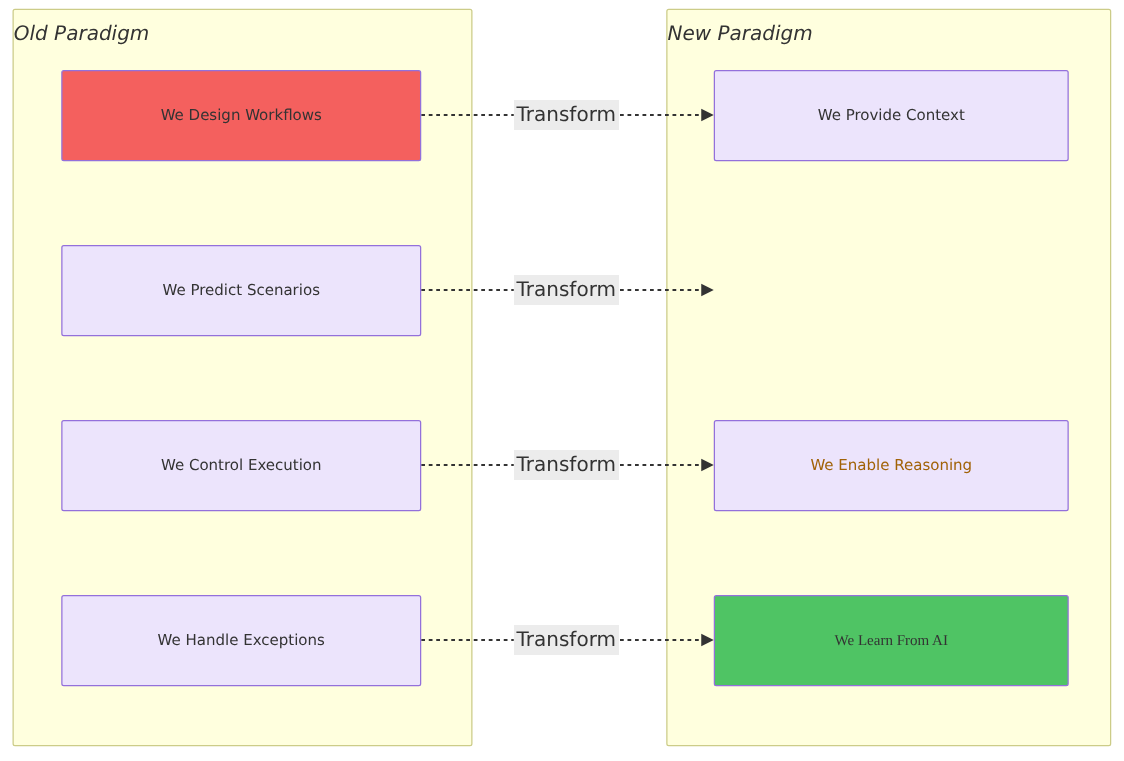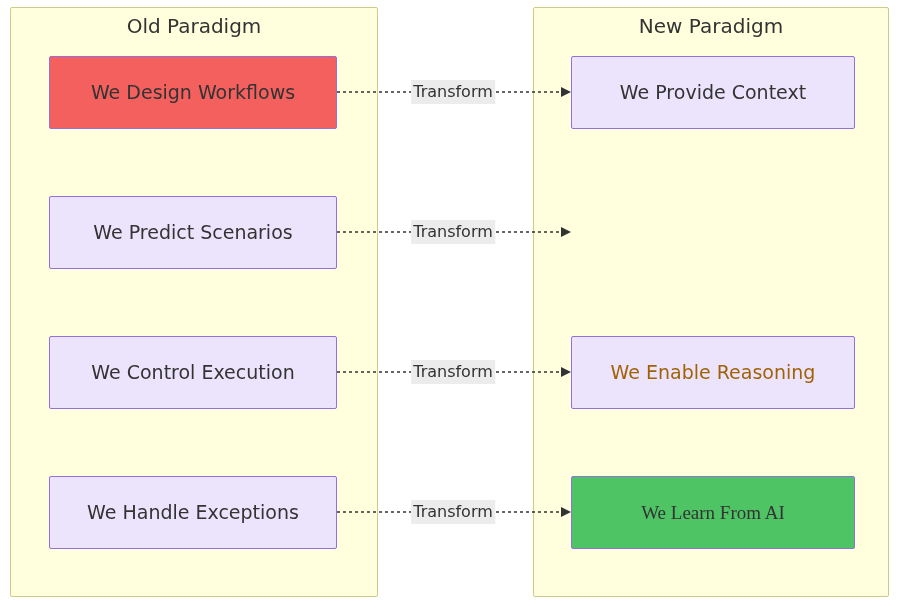--- a/index.html
+++ b/index.html
@@ -40,36 +40,37 @@
     left: 533px;
     top: 7px;
     width: 356px;
     height: 590px;
   }
   .cluster-title {
     position: absolute;
     left: 0;
     right: 0;
     top: 9px;
-    text-align: center;
-    font-size: 20px;
+    text-align: left;
+    font-size: 16px;
     color: #333333;
     line-height: 19px;
     white-space: nowrap;
+    font-style: italic;
   }
   
   .node {
     position: absolute;
     box-sizing: border-box;
     border: 1px solid #9370db;
     border-radius: 2px;
     display: flex;
     align-items: center;
     justify-content: center;
-    font-size: 19px;
+    font-size: 12px;
     color: #333333;
     text-align: center;
     line-height: 19px;
     white-space: nowrap;
   }
   .node.fill-default { background: #ece4fc; }
   .node.fill-old     { background: #f4605e; }
   .node.fill-new     { background: #4fc464; font-family: Liberation Serif, serif; }
 
   .node-left  { left: 49px;  width: 288px; height: 73px; }

